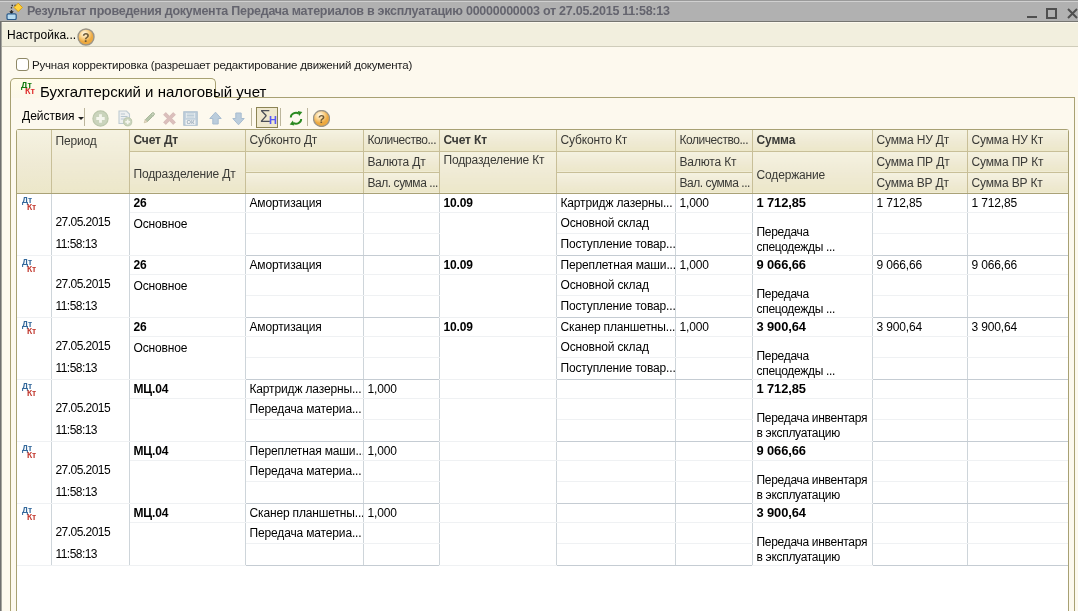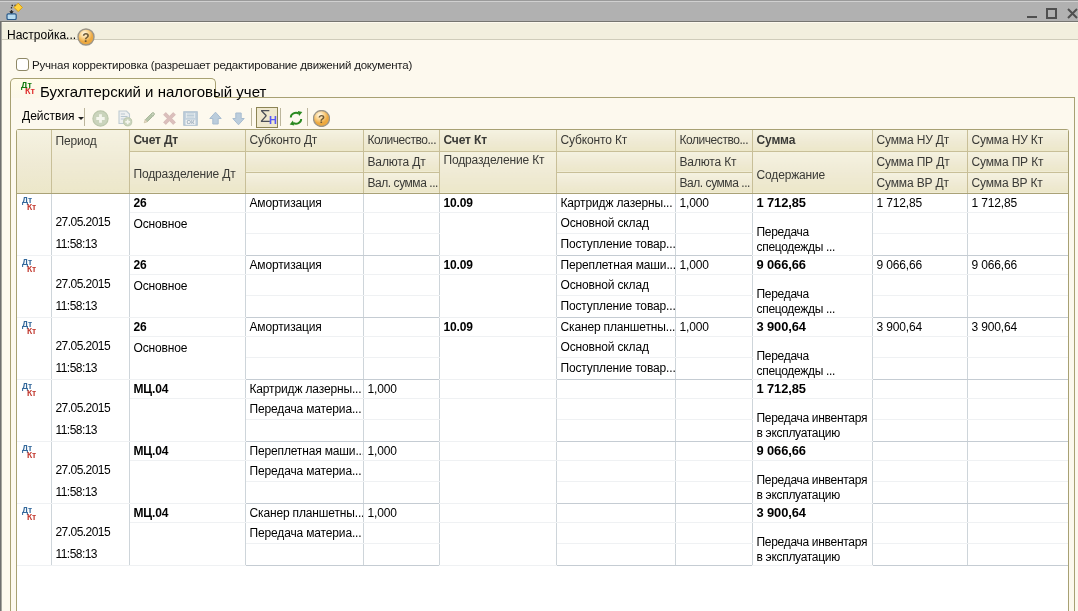--- a/index.html
+++ b/index.html
@@ -4,21 +4,21 @@
 html,body { width:1078px; height:611px; overflow:hidden; }
 body { font-family:"Liberation Sans",sans-serif; background:#fdf9ee; position:relative; font-size:12px; color:#000; }
 
 
 #titlebar { position:absolute; left:0; top:0; width:1078px; height:22px;
   background:linear-gradient(#9a9a9a 0,#9a9a9a 1px,#d0d0d0 1px,#d0d0d0 2px,#b1b1b1 2px); border-bottom:1px solid #757570; }
 #titlebar .ticon { position:absolute; left:6px; top:3px; }
 #titlebar .ttext { position:absolute; left:27px; top:4px; font-weight:bold; font-size:12.5px; letter-spacing:-0.25px; color:#64646e; white-space:nowrap; }
 .wbtn { position:absolute; top:0; }
 
-#menurow { position:absolute; left:2px; top:23px; width:1076px; height:17px; background:#f2efde; border-bottom:1px solid #cfccba; }
+#menurow { position:absolute; left:2px; top:23px; width:1076px; height:24px; background:#f2efde; border-bottom:1px solid #cfccba; }
 #menurow .mtext { position:absolute; left:5px; top:5px; }
 
 #checkrow { position:absolute; left:16px; top:58px; height:14px; }
 #cb { position:absolute; left:0; top:0; width:13px; height:13px; background:#fff; border:1px solid #8e8866; border-radius:3px; }
 #checkrow .clabel { position:absolute; left:16px; top:1px; white-space:nowrap; font-size:11.5px; letter-spacing:-0.2px; color:#1a1a1a; }
 
 #panel { position:absolute; left:10px; top:97px; width:1065px; height:514px; border:1px solid #a8a173; border-bottom:none; }
 #tab { position:absolute; left:10px; top:78px; width:206px; height:20px; border:1px solid #a8a173; border-bottom:none; border-radius:5px 5px 0 0; background:linear-gradient(#fffce9,#fcf8ea); z-index:2; }
 #tab .tlabel { position:absolute; left:29px; top:4px; white-space:nowrap; font-size:15px; }
 .dk { position:relative; display:inline-block; width:16px; height:15px; font-weight:bold; font-family:"Liberation Sans",sans-serif; }
@@ -57,20 +57,21 @@
 <div style="position:absolute; left:0; top:22px; width:1px; height:589px; background:#6f6f6f;"></div>
 <div style="position:absolute; left:1px; top:22px; width:1px; height:589px; background:#a6a69e;"></div>
 
 <div id="titlebar">
   <svg class="ticon" width="17" height="17">
     <path d="M10 2.5 L5.5 2.5 L5.5 8.5" fill="none" stroke="#333" stroke-width="1.3" stroke-dasharray="1.5 1.5"></path>
     <path d="M3.4 8.2 L7.6 8.2 L5.5 11.6 Z" fill="#1a1a1a"></path>
     <rect x="1" y="10.8" width="9.2" height="5.8" rx="1.3" fill="#b8dcf0" stroke="#2a5a8a" stroke-width="1.2"></rect>
     <path d="M12.2 0.2 L16.4 4.4 L12.2 8.6 L8 4.4 Z" fill="#ffd23e" stroke="#d89c10" stroke-width="1"></path>
   </svg>
+  <div class="ttext">Результат проведения документа Передача материалов в эксплуатацию 00000000003 от 27.05.2015 11:58:13</div>
   <div class="wbtn" style="left:1027px; top:16px; width:10px; height:2px; background:#4f4f4f;"></div>
   <div class="wbtn" style="left:1046px; top:8px; width:11px; height:11px; border:2px solid #4f4f4f;"></div>
   <svg class="wbtn" style="left:1067px; top:8px;" width="11" height="11">
       <path d="M1 1 L10 10 M10 1 L1 10" stroke="#4f4f4f" stroke-width="2"></path>
     </svg>
 </div>
 
 <div id="menurow">
   <div class="mtext">Настройка...</div>
   <svg style="position:absolute; left:75px; top:5px;" width="18" height="18">

